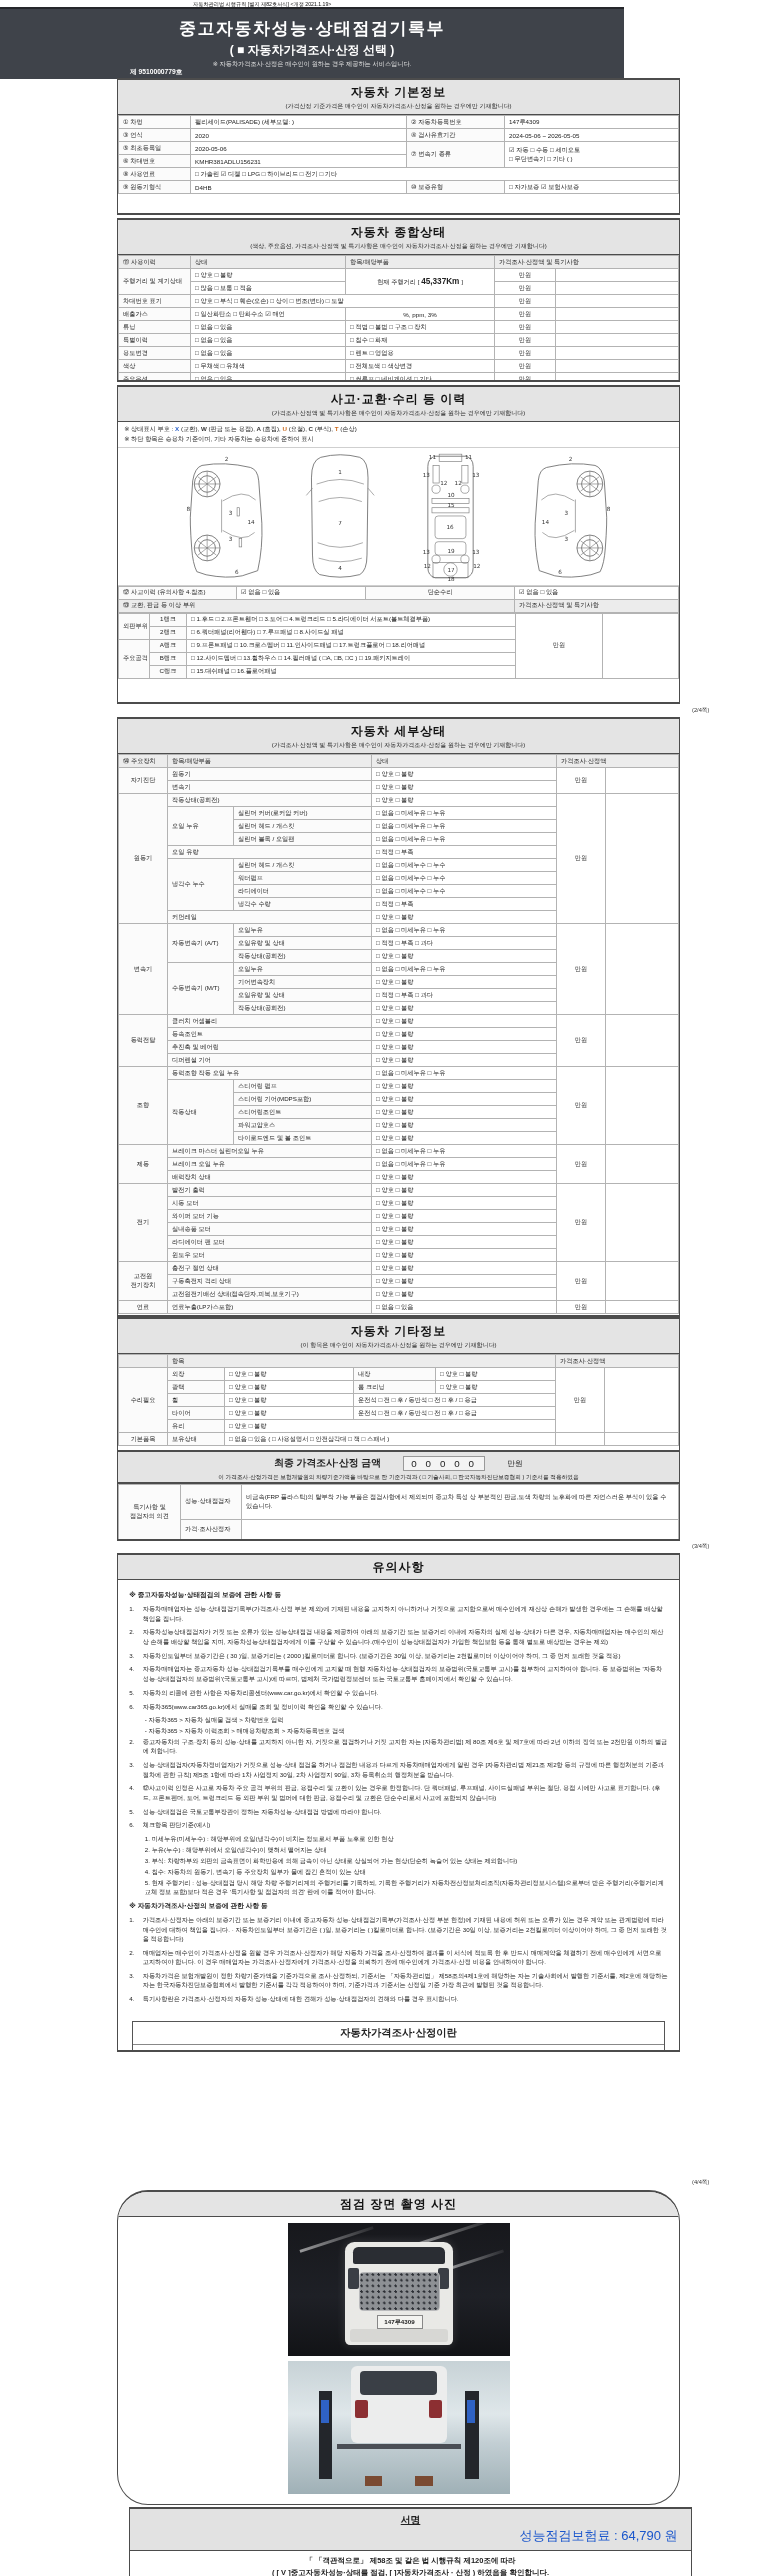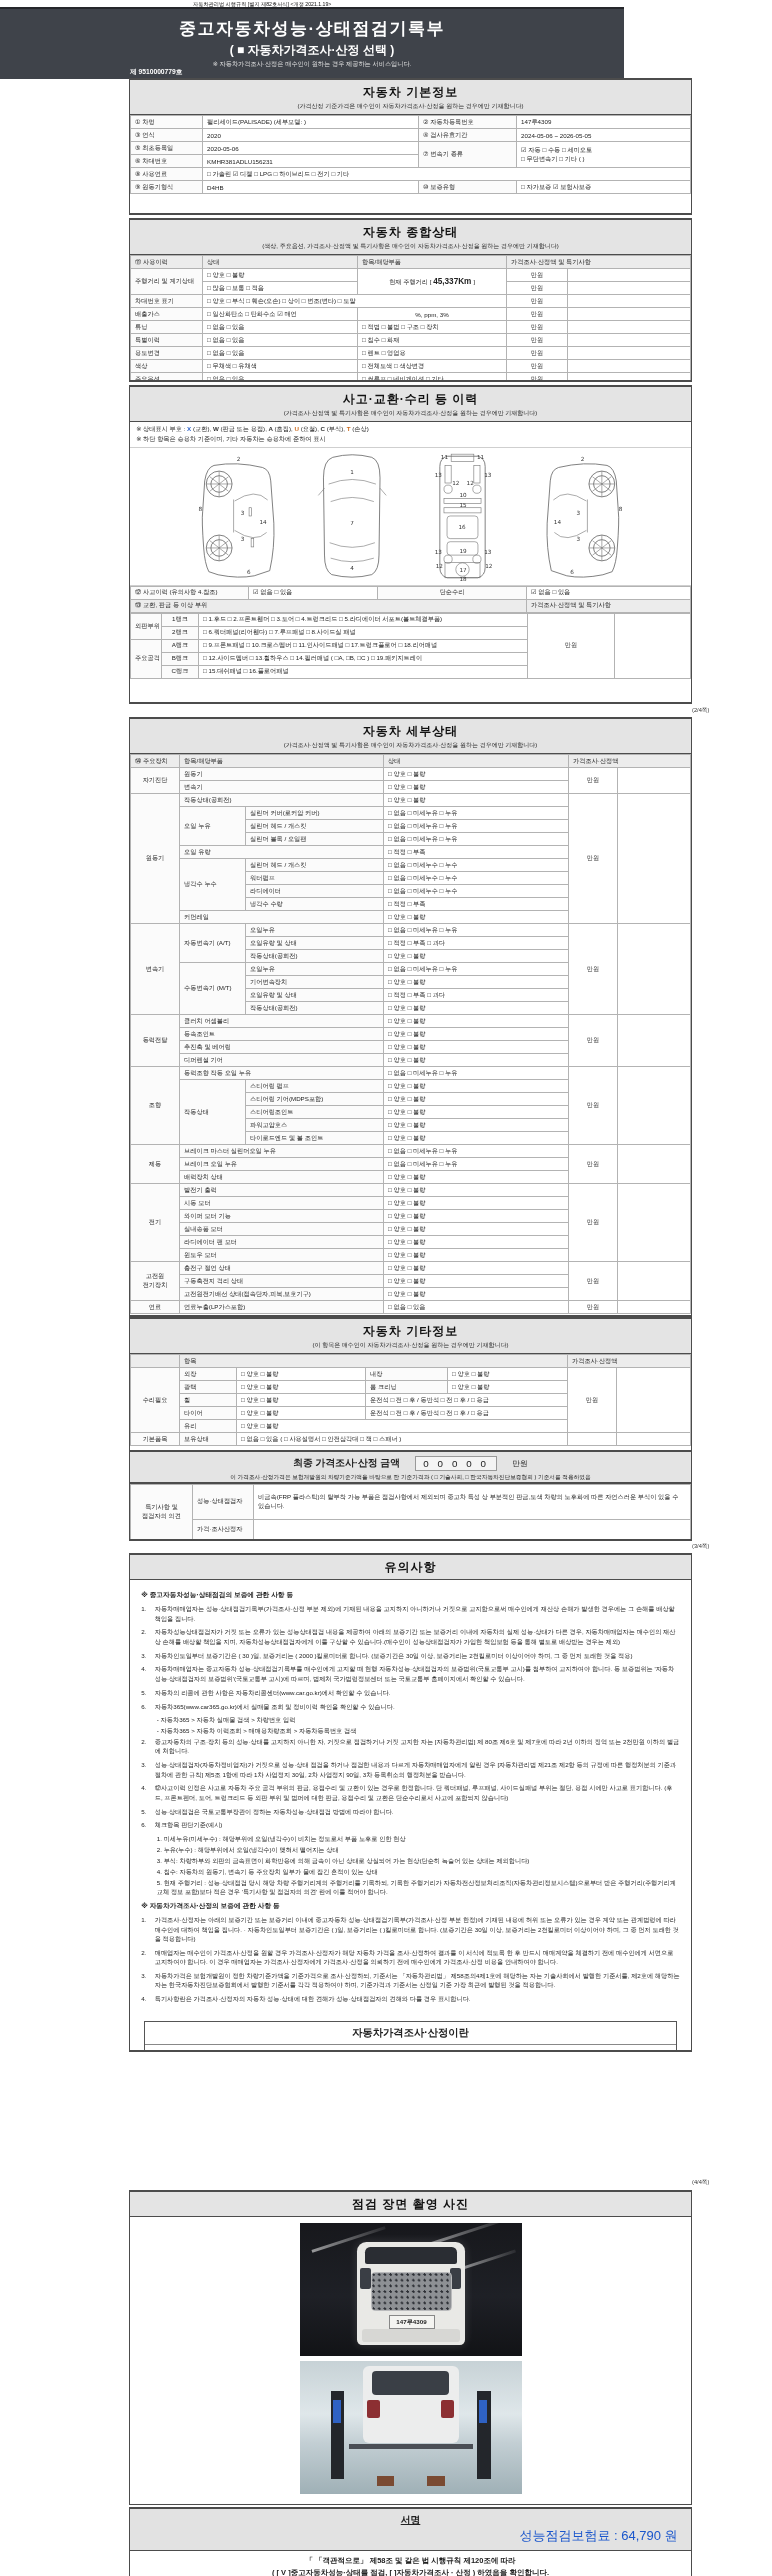--- a/index.html
+++ b/index.html
@@ -4,42 +4,42 @@
 <style>
   html,body{margin:0;padding:0;background:#fff;}
   body{font-family:"Liberation Sans","DejaVu Sans",sans-serif;color:#222;}
   .page{position:relative;width:773px;height:2576px;overflow:hidden;background:#fff;}
   .formref{position:absolute;top:0.5px;left:193px;font-size:5.2px;color:#111;}
   .band{position:absolute;top:6.7px;left:0;width:624px;height:70px;background:#3f434a;border-top:2.6px solid #25272b;}
   .band .t1{margin-top:8.2px;text-align:center;color:#fff;font-size:17px;font-weight:bold;letter-spacing:1.5px;}
   .band .t2{text-align:center;color:#fff;font-size:12px;font-weight:bold;margin-top:2.1px;}
   .band .t3{text-align:center;color:#e2e2e2;font-size:6.2px;margin-top:1.5px;}
   .docno{position:absolute;left:130px;bottom:2.1px;color:#fff;font-size:6.7px;font-weight:bold;}
-  .sec{position:absolute;left:129px;width:563px;background:#fff;border:1px solid #4c4c4c;border-top-width:2.1px;border-bottom-width:2.1px;overflow:hidden;box-sizing:border-box;}
+  .sec{position:absolute;left:117px;width:563px;background:#fff;border:1px solid #4c4c4c;border-top-width:2.1px;border-bottom-width:2.1px;overflow:hidden;box-sizing:border-box;}
   .sec-head{background:#e4e4e4;border-bottom:1px solid #4c4c4c;text-align:center;padding:3.6px 2.1px 3.1px;}
   .sec-title{font-size:12px;font-weight:bold;letter-spacing:1px;color:#111;}
   .sec-sub{font-size:6px;color:#222;margin-top:1.5px;}
   table{border-collapse:collapse;width:100%;table-layout:fixed;}
   td,th{border:0.5px solid #b3b3b3;font-size:6.2px;padding:1.5px 4.1px;vertical-align:middle;color:#222;word-break:keep-all;}
   .lb{background:#fbfbfb;}
   .ct{text-align:center;}
   .hd{background:#ececec;font-weight:normal;text-align:left;}
   .price{ text-align:center;color:#333;}
   .mark{position:absolute;left:692px;font-size:5.7px;color:#333;}
   .odo{font-size:8.2px;font-weight:bold;}
   .legend-line{font-size:6.2px;padding:3.1px 6.2px 1px;}
   .legend-line2{font-size:6.2px;padding:0 6.2px 3.1px;border-bottom:0.5px solid #cfcfcf;}
   .diagrams{display:flex;justify-content:center;gap:13.4px;padding:4.1px 0 2.1px;border-bottom:0.5px solid #cfcfcf;}
   .diagrams svg{display:block;}
   .num{font-size:11px;fill:#333;font-family:"DejaVu Sans",sans-serif;}
   .outline{fill:none;stroke:#666;stroke-width:1.6;}
   .outline2{fill:none;stroke:#777;stroke-width:1.2;}
   .noteband{background:#e4e4e4;}
   .fp-note{font-size:5.7px;text-align:center;padding:1.5px 2.1px 3.1px;background:#e4e4e4;}
-  .fp-row{display:flex;align-items:center;justify-content:center;gap:15px;background:#e4e4e4;padding:4.1px 0 1px;}
+  .fp-row{display:flex;align-items:center;justify-content:center;gap:22px;background:#e4e4e4;padding:4.1px 0 1px;}
   .fp-label{font-size:9.8px;font-weight:bold;}
   .fp-value{border:0.5px solid #999;background:#f4f4f4;padding:1px 7.2px;font-size:9.8px;letter-spacing:3.1px;}
   .notices-body{padding:5.2px 11.3px;font-size:6.2px;line-height:1.5;}
   .nb-heading{font-weight:bold;font-size:6.7px;margin:5.2px 0 4.1px;}
   .n-item{display:flex;margin:0 0 4.6px;}
   .n-num{width:13.4px;flex:0 0 13.4px;}
   .n-sub{margin:1.5px 0 0 15.5px;}
   .n-sub div{margin-bottom:1.5px;}
   .pricebox{border:0.5px solid #555;margin:7.2px 14.4px 5.2px;padding:0 0 5.2px;}
   .pricebox .pb-title{border:0.5px solid #777;border-top:none;border-left:none;border-right:none;text-align:center;font-size:10.3px;font-weight:bold;padding:4.1px 0;margin:0 0 5.2px;border-bottom:0.5px solid #888;}
@@ -779,21 +779,21 @@
           <div>특기사항란은 가격조사·산정자의 자동차 성능·상태에 대한 견해가 성능·상태점검자의 견해와 다를 경우 표시합니다.</div>
         </div>
       </div>
     <div class="pricebox">
       <div class="pb-title">자동차가격조사·산정이란</div>
       <div class="pb-text">※ "가격조사·산정"은 소비자가 매매계약을 체결함에 있어 중고차 가격의 적절성 판단에 참고할 수 있도록 법령에 의한 절차와 기준에 따라 전문 가격조사·산정인이 객관적으로 제시한 가액입니다. 따라서 "가격조사·산정"은 소비자의 자율적 선택에 따른 서비스이며, 가격조사·산정 결과는 중고차 가격판단에 관하여 법적 구속력은 없고 소비자의 구매여부 결정에 참고자료로 활용됩니다.</div>
     </div>
   </div>
   <div class="mark" style="top:2179px;">(4/4쪽)</div>
 
-  <div class="sec" style="top:2190px;height:315px;border-bottom-width:1px;">
+  <div class="sec" style="top:2190px;height:315px;border-bottom-width:1px;border-radius:31px;">
     <div class="sec-head">
       <div class="sec-title">점검 장면 촬영 사진</div>
     </div>
     <div class="photo-wrap">
       <div class="photo p1">
         <div class="beam" style="left:10.3px;top:15.5px;width:77px;"></div>
         <div class="beam" style="left:118px;top:9.3px;width:88px;"></div>
         <div class="beam" style="left:155px;top:36px;width:62px;"></div>
         <div class="suv-front">
           <div class="suv-glass"></div>

